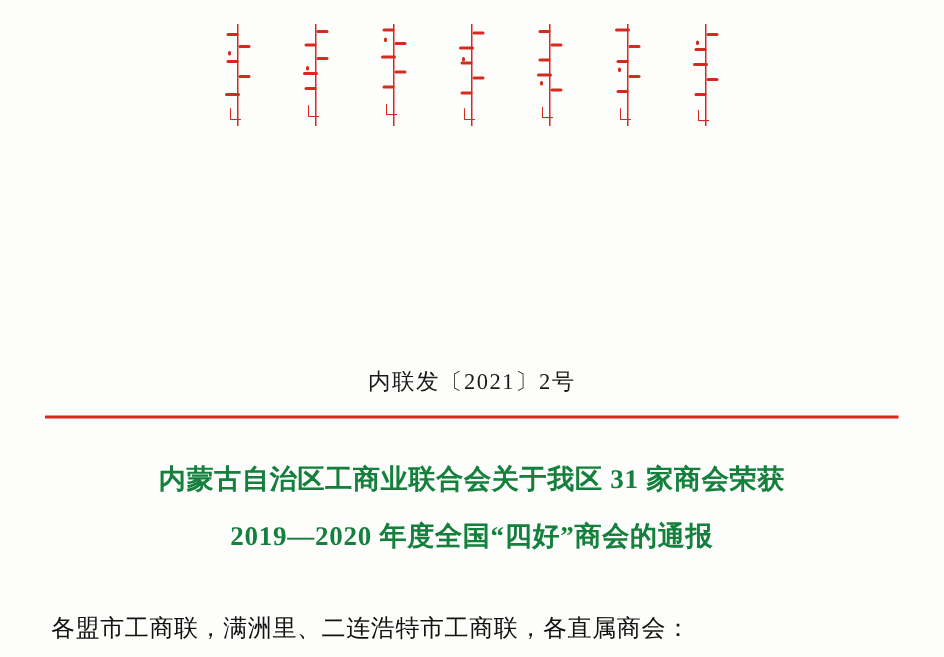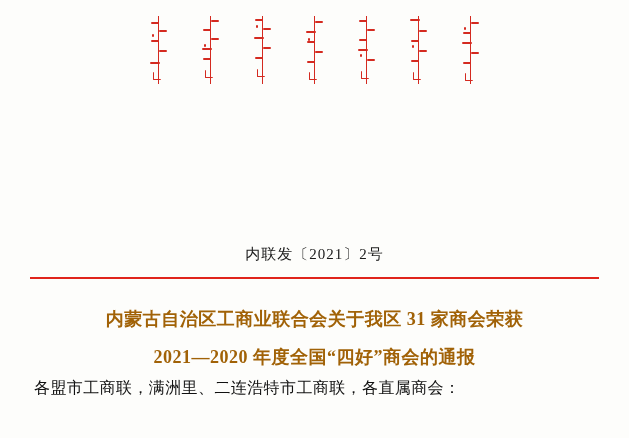--- a/index.html
+++ b/index.html
@@ -109,32 +109,32 @@
     background: #e0241b;
   }
 
   
   .title-block {
     position: absolute;
     top: 300px;
     left: 30px;
     width: 569px;
     text-align: center;
-    color: #a16207;
+    color: #15803d;
     font-weight: bold;
     font-size: 18px;
     line-height: 38px;
     letter-spacing: 0.5px;
   }
   .title-line { display: block; white-space: nowrap; }
 
   
   .addressee {
     position: absolute;
-    top: 378px;
+    top: 409px;
     left: 34px;
     width: 580px;
     font-size: 16px;
     color: #111111;
     letter-spacing: 0.4px;
     white-space: nowrap;
   }
 </style>
 </head>
 <body>
@@ -222,18 +222,18 @@
 
   </div>
 
 
   <div class="doc-number">内联发〔2021〕2号</div>
 
   <div class="red-rule"></div>
 
   <div class="title-block">
     <span class="title-line">内蒙古自治区工商业联合会关于我区 31 家商会荣获</span>
-    <span class="title-line">2021—2020 年度全国“四好”商会的通报</span>
+    <span class="title-line">2019—2020 年度全国“四好”商会的通报</span>
   </div>
 
   <div class="addressee">各盟市工商联，满洲里、二连浩特市工商联，各直属商会：</div>
 
 </div>
 
 </body></html>

